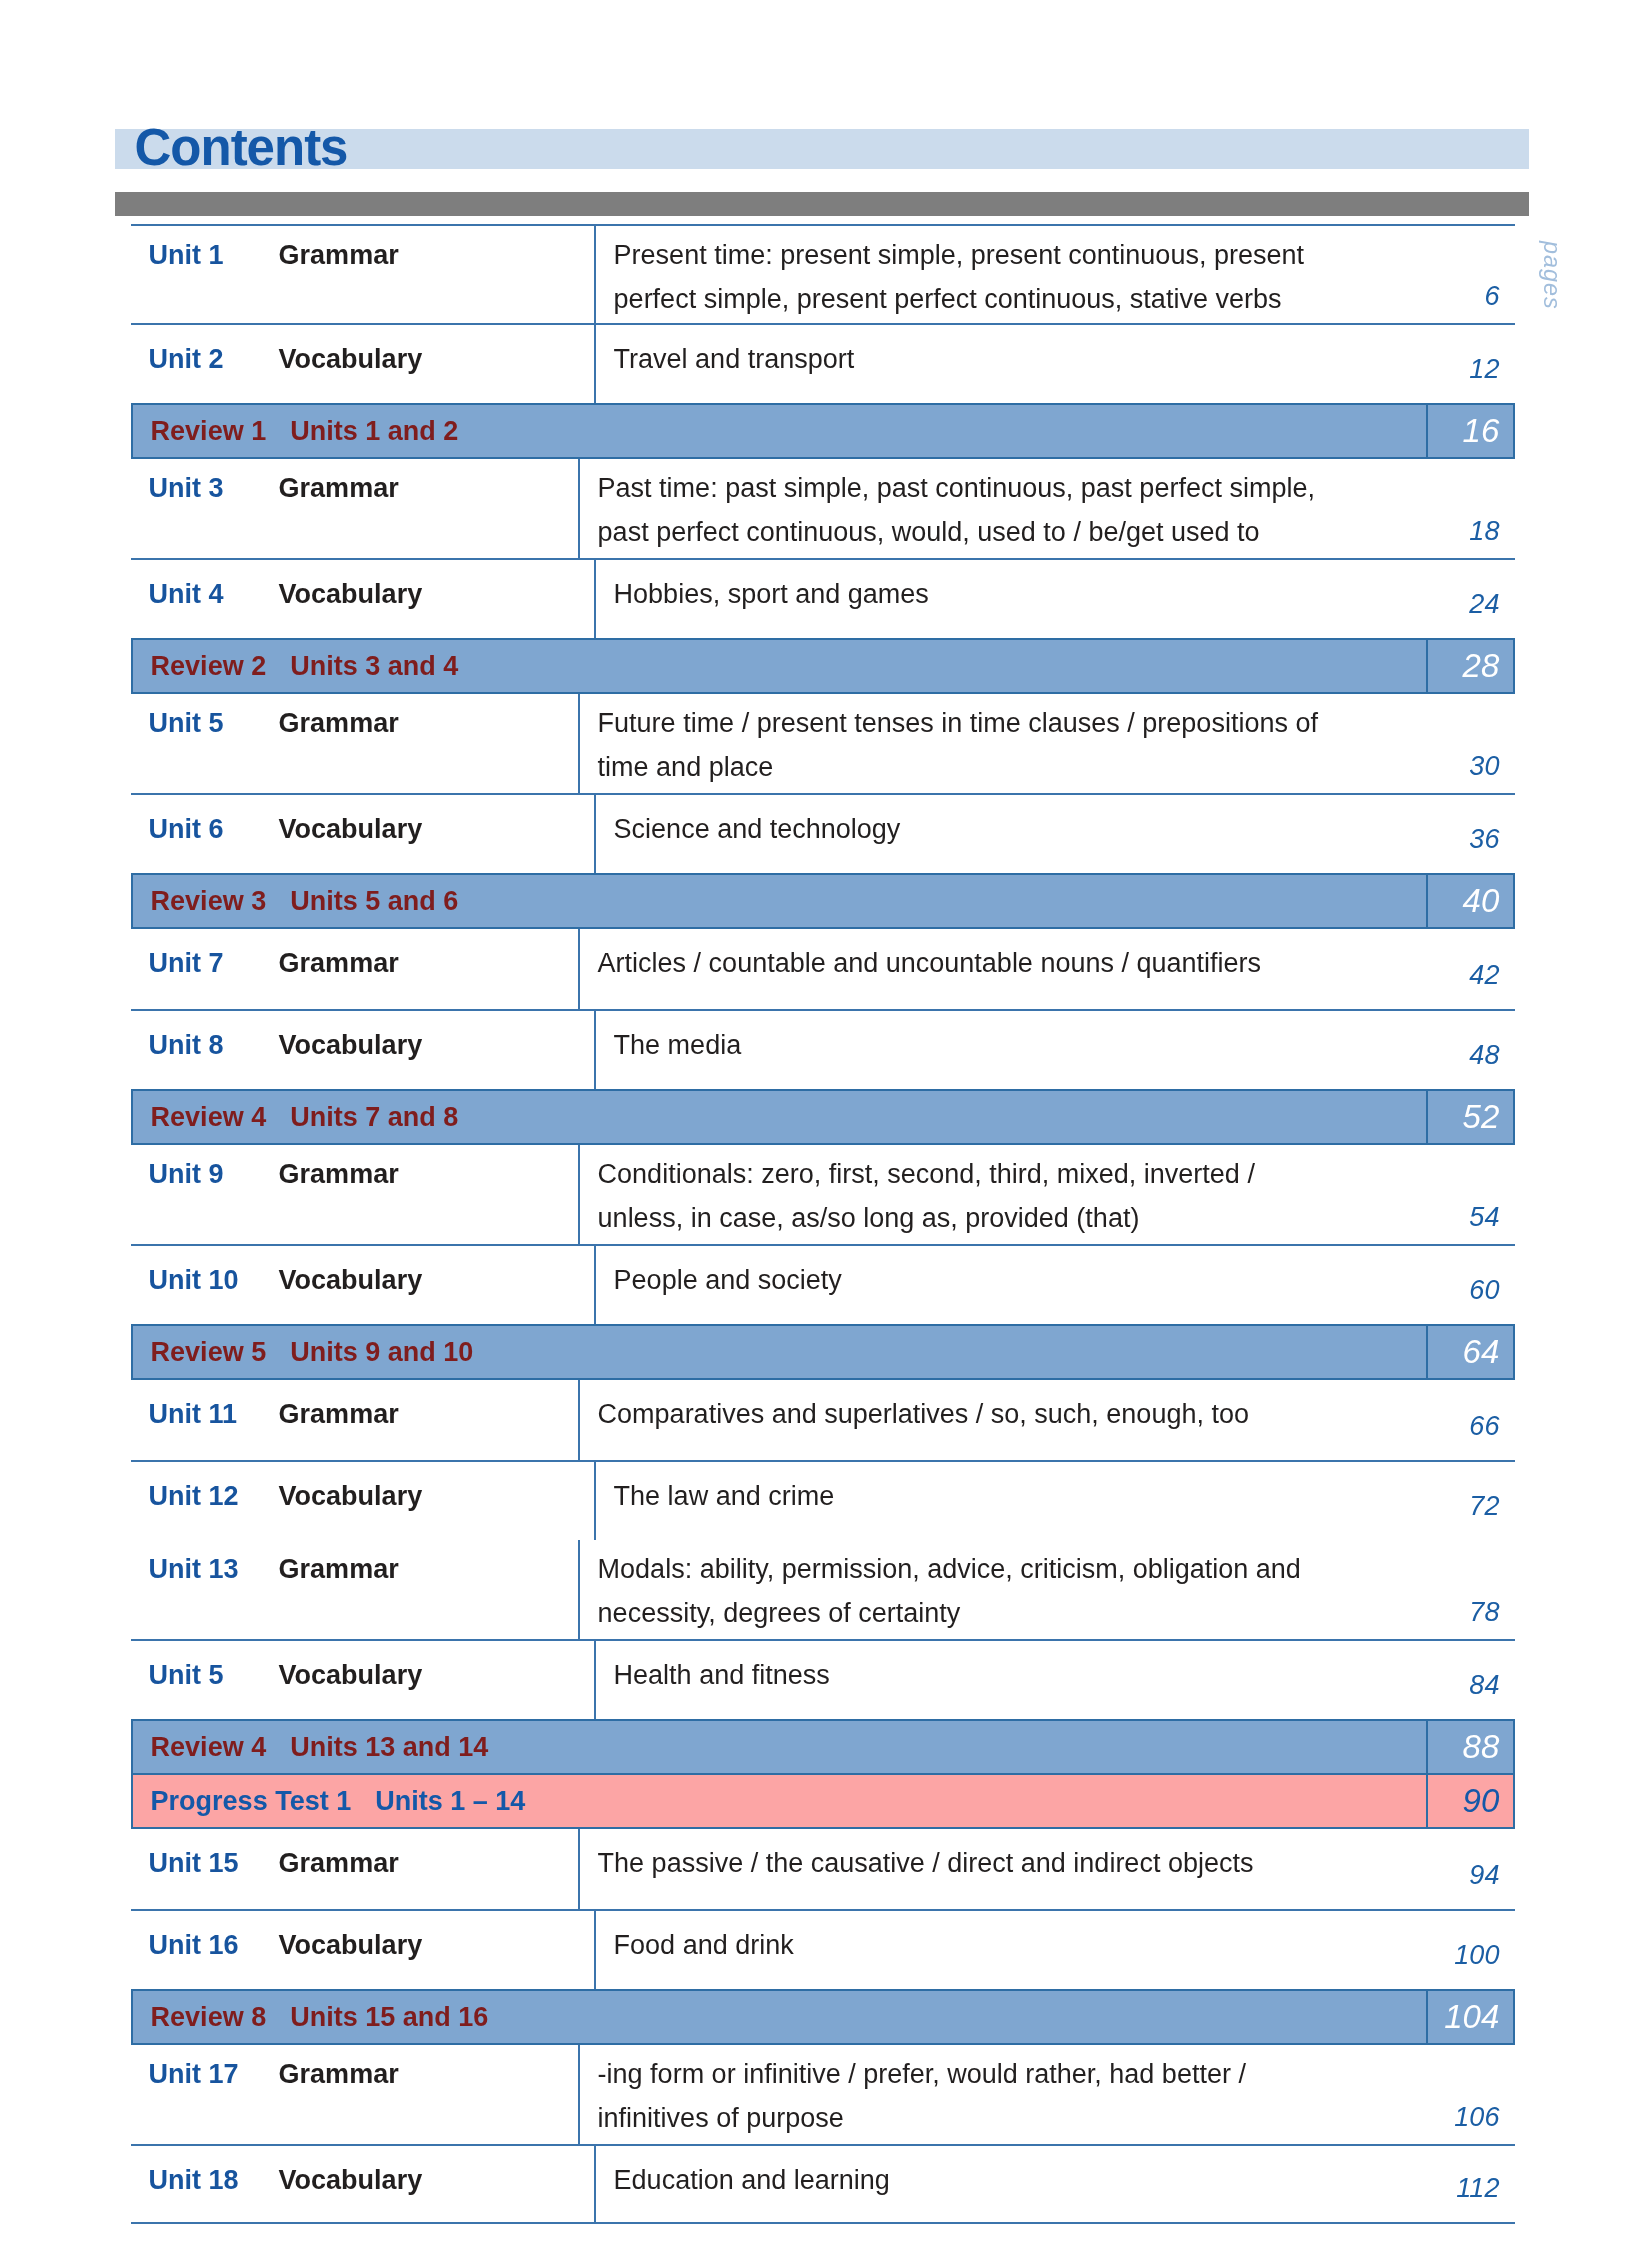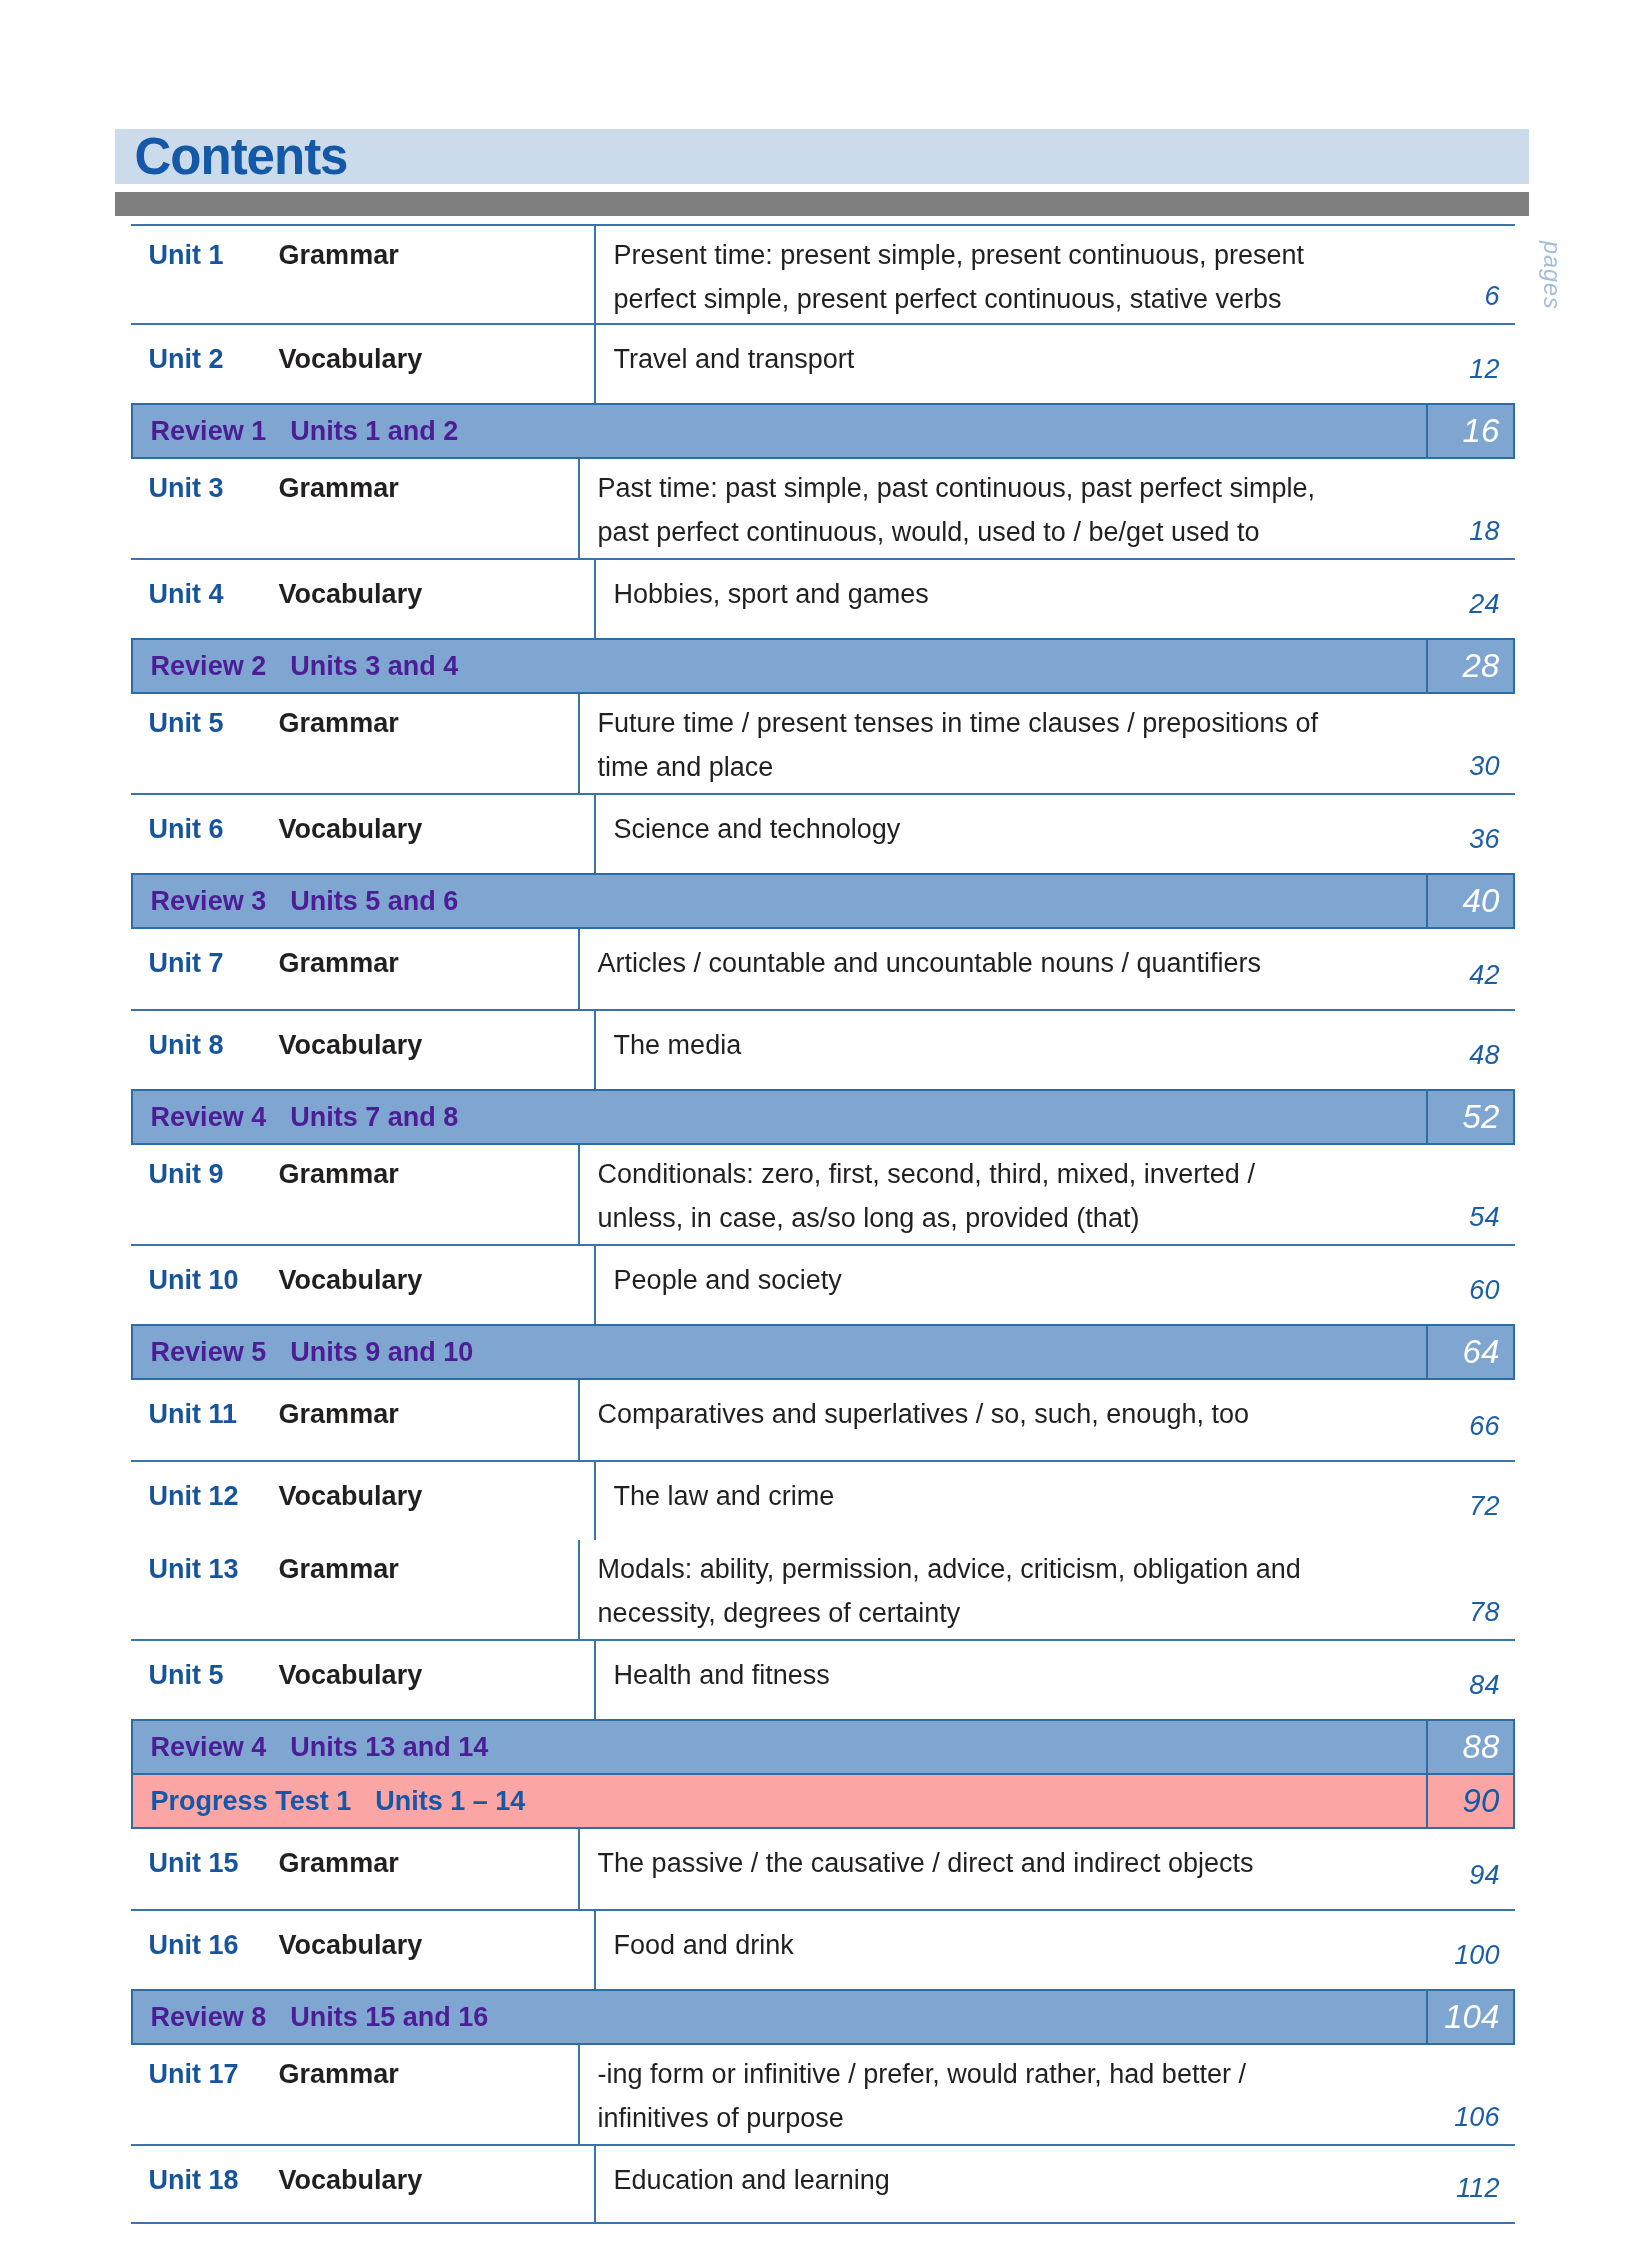--- a/index.html
+++ b/index.html
@@ -3,22 +3,22 @@
 <meta charset="utf-8">
 <style>
   html,body{margin:0;padding:0;}
   body{
     width:1629px;height:2258px;position:relative;background:#ffffff;
     font-family:"Liberation Sans", sans-serif;
     -webkit-font-smoothing:antialiased;
   }
   
   .title-bar{
-    position:absolute;left:115px;top:129px;width:1414px;height:55px;
-    background:#CBDBEC;display:flex;align-items:flex-start;
+    position:absolute;left:115px;top:129px;width:1414px;height:40px;
+    background:#CBDBEC;display:flex;align-items:center;
     box-sizing:border-box;padding-left:19.5px;
   }
   .title-text{
     font-size:51px;font-weight:bold;color:#1458A8;letter-spacing:-1px;
     transform:translateY(-2px);
   }
   .gray-bar{
     position:absolute;left:115px;top:192px;width:1414px;height:24.4px;
     background:#7E7E7E;
   }
@@ -61,21 +61,21 @@
   .bar-row{
     height:56px;box-sizing:border-box;display:flex;
     border:2px solid #2E6DA4;
   }
   .review-row{background:#7FA6D0;}
   .progress-row{background:#fca5a5;margin-top:-2px;}
   .bar-main{
     flex:1;display:flex;align-items:center;padding-left:17.6px;
     font-size:27px;font-weight:bold;
   }
-  .review-row .bar-main{color:#4c1d95;}
+  .review-row .bar-main{color:#7f1d1d;}
   .progress-row .bar-main{color:#1458A8;}
   .bar-sub{margin-left:24px;}
   .bar-page{
     width:87px;box-sizing:border-box;border-left:2px solid #2E6DA4;
     display:flex;align-items:center;justify-content:flex-end;
     padding-right:13.7px;font-size:33px;font-style:italic;
   }
   .review-row .bar-page{color:#ffffff;}
   .progress-row .bar-page{color:#1458A8;}
 </style>

